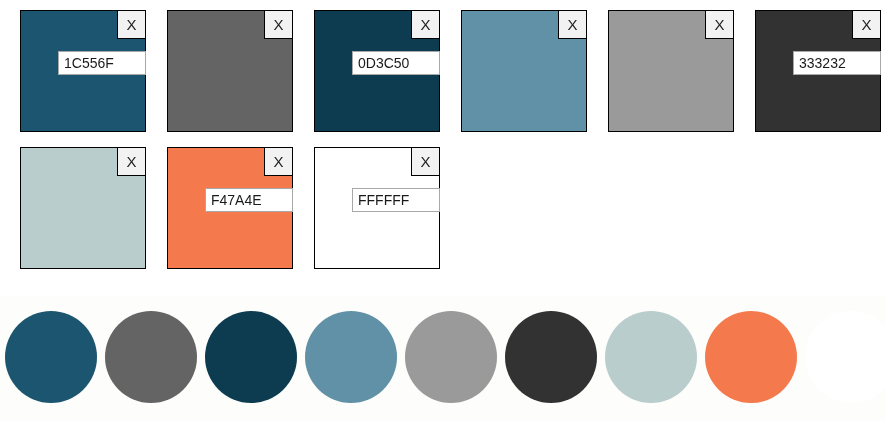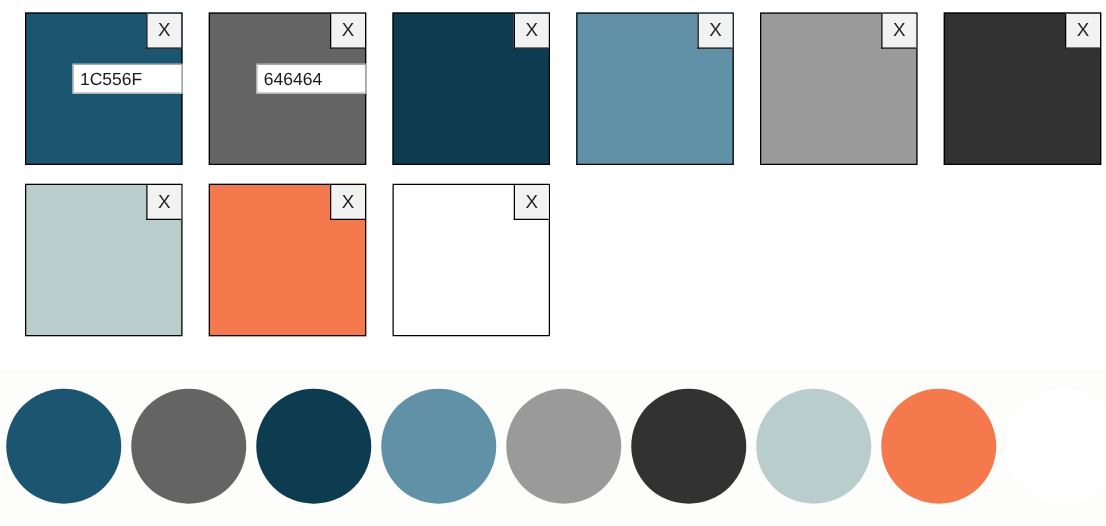--- a/index.html
+++ b/index.html
@@ -105,44 +105,47 @@
 <body>
 
 <div id="swatch-grid">
   <div class="swatch-row row-1">
       <div class="swatch" style="background: rgb(28, 85, 111);">
         <div class="swatch-close">X</div>
         <input type="text" class="swatch-input" placeholder="RRGGBB" value="1C556F" style="">
       </div>
       <div class="swatch" style="background: rgb(100, 100, 100);">
         <div class="swatch-close">X</div>
-        <input type="text" class="swatch-input" placeholder="RRGGBB" value="646464" style="">
       </div>
       <div class="swatch" style="background: rgb(13, 60, 80);">
         <div class="swatch-close">X</div>
+        <input type="text" class="swatch-input" placeholder="RRGGBB" value="0D3C50" style="">
       </div>
       <div class="swatch" style="background: rgb(96, 145, 166);">
         <div class="swatch-close">X</div>
       </div>
       <div class="swatch" style="background: rgb(154, 154, 154);">
         <div class="swatch-close">X</div>
       </div>
       <div class="swatch" style="background: rgb(51, 50, 50);">
         <div class="swatch-close">X</div>
+        <input type="text" class="swatch-input" placeholder="RRGGBB" value="333232" style="">
       </div>
     </div>
   <div class="swatch-row row-2">
       <div class="swatch" style="background: rgb(186, 205, 205);">
         <div class="swatch-close">X</div>
       </div>
       <div class="swatch" style="background: rgb(244, 122, 78);">
         <div class="swatch-close">X</div>
+        <input type="text" class="swatch-input" placeholder="RRGGBB" value="F47A4E" style="">
       </div>
       <div class="swatch" style="background: rgb(255, 255, 255);">
         <div class="swatch-close">X</div>
+        <input type="text" class="swatch-input" placeholder="RRGGBB" value="FFFFFF" style="">
       </div>
     </div>
 </div>
 
 <div id="circle-strip" style="background: rgb(253, 254, 251);">
   <div class="circle-track">
       <div class="palette-circle" style="background: rgb(28, 85, 111); left: 5px;"></div>
       <div class="palette-circle" style="background: rgb(100, 100, 100); left: 105px;"></div>
       <div class="palette-circle" style="background: rgb(13, 60, 80); left: 205px;"></div>
       <div class="palette-circle" style="background: rgb(96, 145, 166); left: 305px;"></div>

